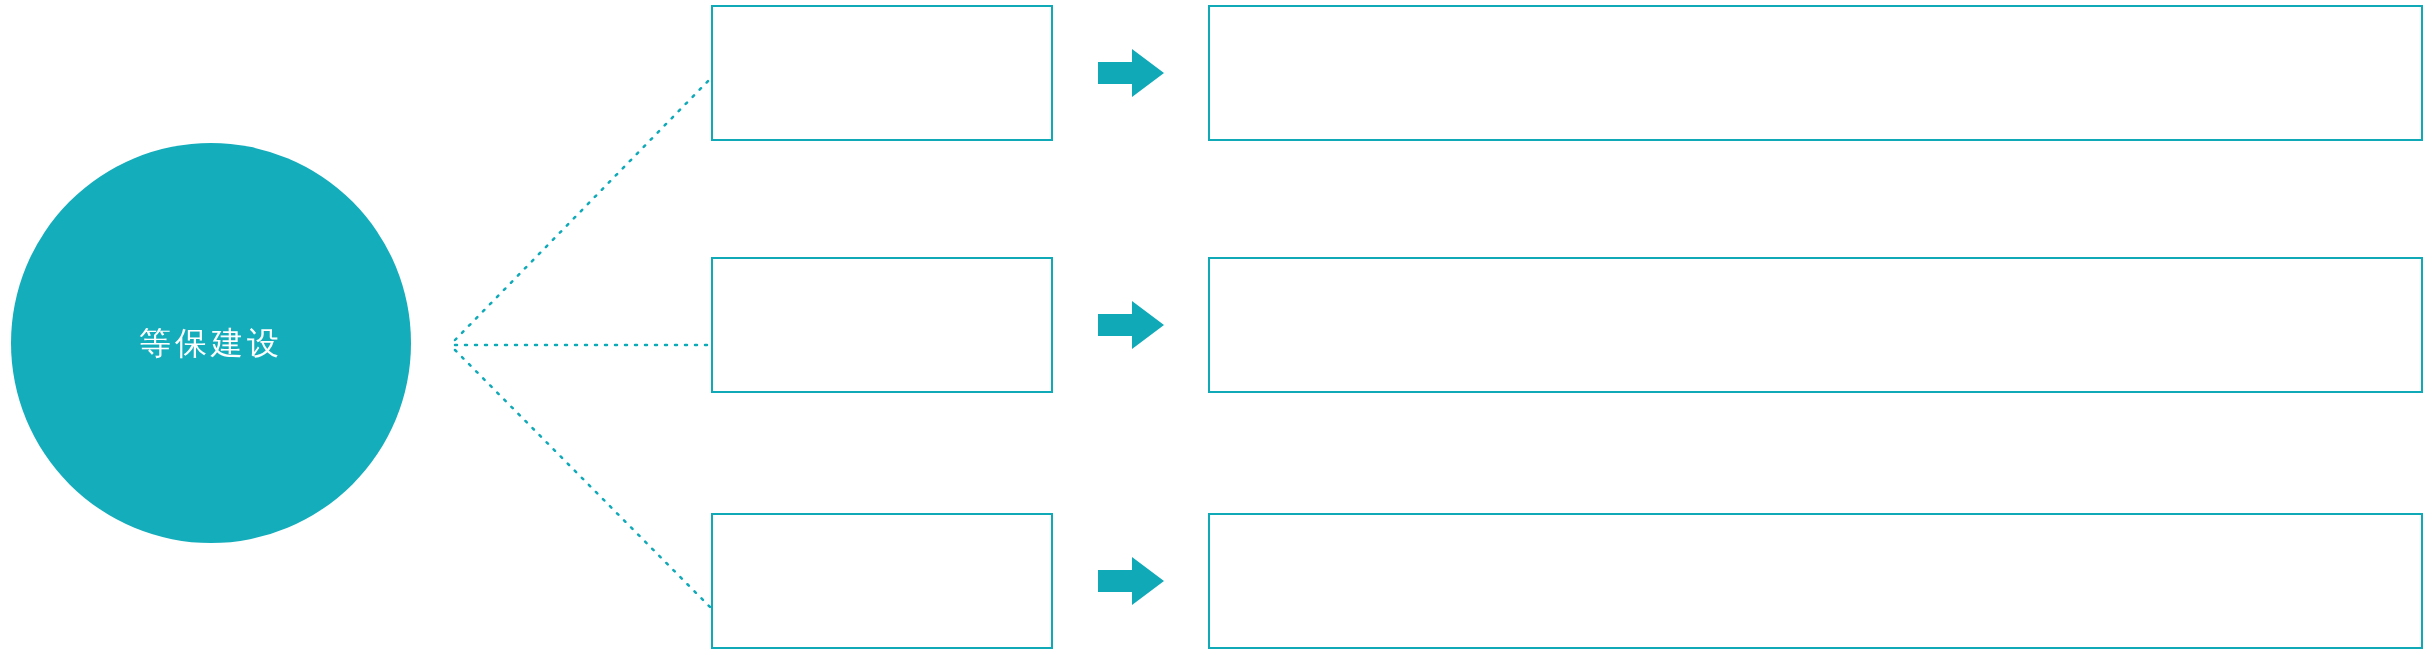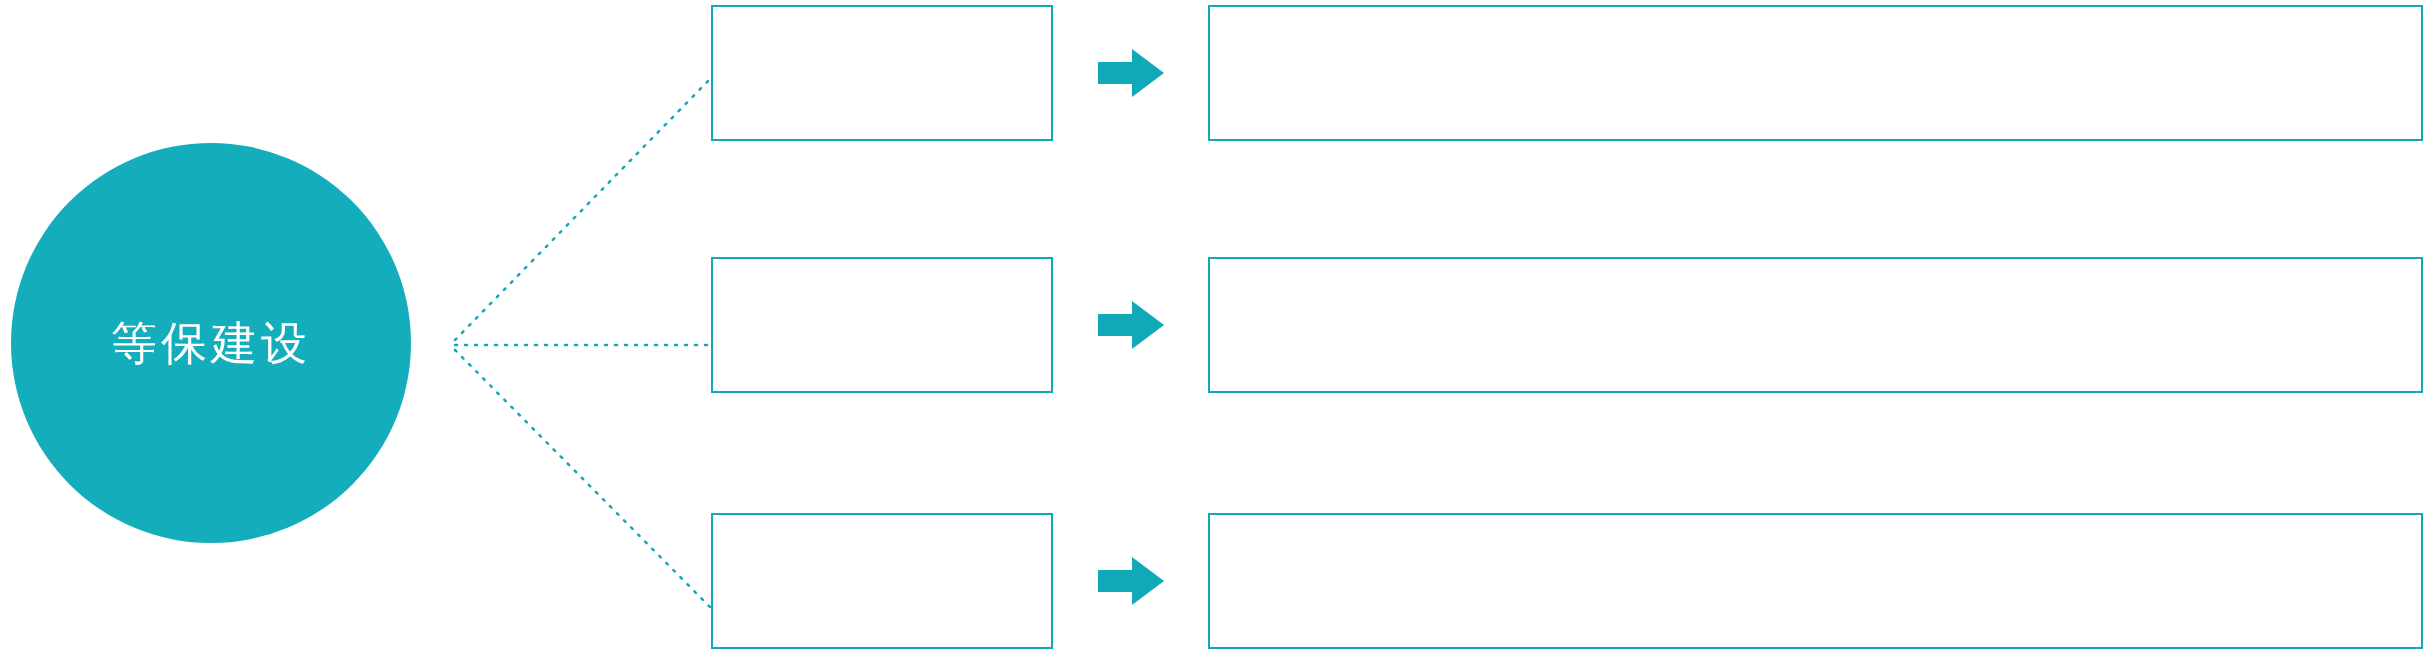--- a/index.html
+++ b/index.html
@@ -36,21 +36,21 @@
     height:400px;
     border-radius:50%;
     background:var(--circle-fill);
     display:flex;
     align-items:center;
     justify-content:center;
     text-align:center;
   }
   .root-circle .label{
     color:var(--text-on-circle);
-    font-size:46px;
+    font-size:32px;
     line-height:1.45;
     letter-spacing:4px;
   }
   .root-circle .label span{display:block;}
   .row{
     position:absolute;
     left:711px;
     right:11px; 
     height:136px;
     display:flex;

